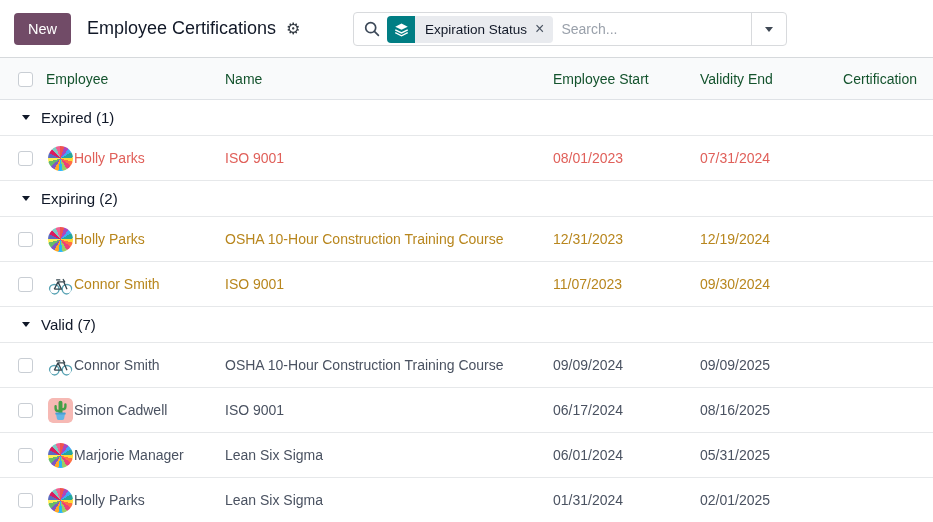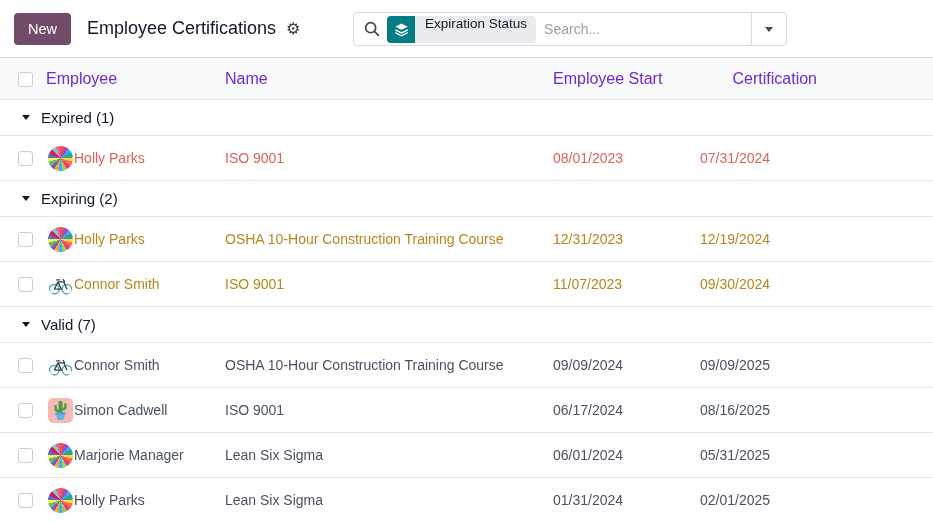--- a/index.html
+++ b/index.html
@@ -13,37 +13,37 @@
              padding:8px 14px; cursor:pointer; font-family:inherit; }
   .page-title { font-size:18px; font-weight:400; color:#111827; margin-left:16px; white-space:nowrap; }
   .gear { margin-left:10px; color:#343b43; cursor:pointer; font-size:16px; line-height:1; }
   .gear::before { content:"\2699"; font-family:"DejaVu Sans", sans-serif; }
 
   .searchbar { position:absolute; left:353px; top:12px; width:434px; height:34px;
                border:1px solid #d8dadd; border-radius:4px; display:flex; align-items:center; background:#fff; }
   .search-icon { margin:0 7px 0 10px; display:flex; flex:none; }
   .facet { display:flex; align-items:stretch; height:27px; border-radius:4px; overflow:hidden; flex:none; }
   .facet-icon { width:28px; background:#017e84; display:flex; align-items:center; justify-content:center; }
-  .facet-body { background:#e9ebef; display:flex; align-items:center; padding:0 9px 0 10px; gap:8px;flex-direction:column; }
+  .facet-body { background:#e9ebef; display:flex; align-items:center; padding:0 9px 0 10px; gap:8px; }
   .facet-label { font-size:13.5px; color:#111827; white-space:nowrap; }
   .facet-x { color:#4b5563; cursor:pointer; font-size:16px; line-height:1; }
   .facet-x::before { content:"\00D7"; }
   .search-input { flex:1; min-width:0; border:none; outline:none; font-size:14px; padding:0 8px;
                   color:#374151; font-family:inherit; background:transparent; }
   .search-input::placeholder { color:#9aa1ab; }
   .dropdown-toggle { width:35px; align-self:stretch; border-left:1px solid #d8dadd; display:flex;
                      align-items:center; justify-content:center; cursor:pointer; flex:none; }
   .caret-down { width:0; height:0; border-left:4.5px solid transparent; border-right:4.5px solid transparent;
                 border-top:5px solid #3f4854; }
 
   
   .table { border-top:1px solid #d6d9dc; }
   .row { display:grid; grid-template-columns:46px 179px 328px 147px 133px 1fr; align-items:center; }
   .thead { height:42px; background:#f9fafb; border-bottom:1px solid #dfe2e6; }
-  .th { font-size:16px; font-weight:500; color:#6d28d9; white-space:nowrap; }
+  .th { font-size:14px; font-weight:500; color:#14532d; white-space:nowrap; }
   .c-check { padding-left:18px; }
   .checkbox { width:15px; height:15px; border:1px solid #c9ced4; border-radius:3px; background:#fff;
               display:inline-block; cursor:pointer; vertical-align:middle; }
   .c-cert { text-align:right; padding-right:16px; }
 
   .group-row { height:36px; display:flex; align-items:center; padding-left:22px; gap:11px;
                border-bottom:1px solid #e6e8ea; cursor:pointer; background:#fff; }
   .group-caret { width:0; height:0; border-left:4.5px solid transparent; border-right:4.5px solid transparent;
                  border-top:5px solid #101828; }
   .group-label { font-size:15px; font-weight:500; color:#101828; }
@@ -101,20 +101,21 @@
   </div>
 
   <div class="table">
     <div class="row thead">
       <div class="c-check">
         <span class="checkbox"></span>
       </div>
       <div class="th">Employee</div>
       <div class="th">Name</div>
       <div class="th">Employee Start</div>
+      <div class="th">Validity End</div>
       <div class="th c-cert">Certification</div>
     </div>
     <div id="tbody">
         <div class="group-row">
           <span class="group-caret"></span>
           <span class="group-label">Expired (1)</span>
         </div>
         <div class="row data-row expired">
           <div class="c-check"><span class="checkbox"></span></div>
           <div class="c-emp">

